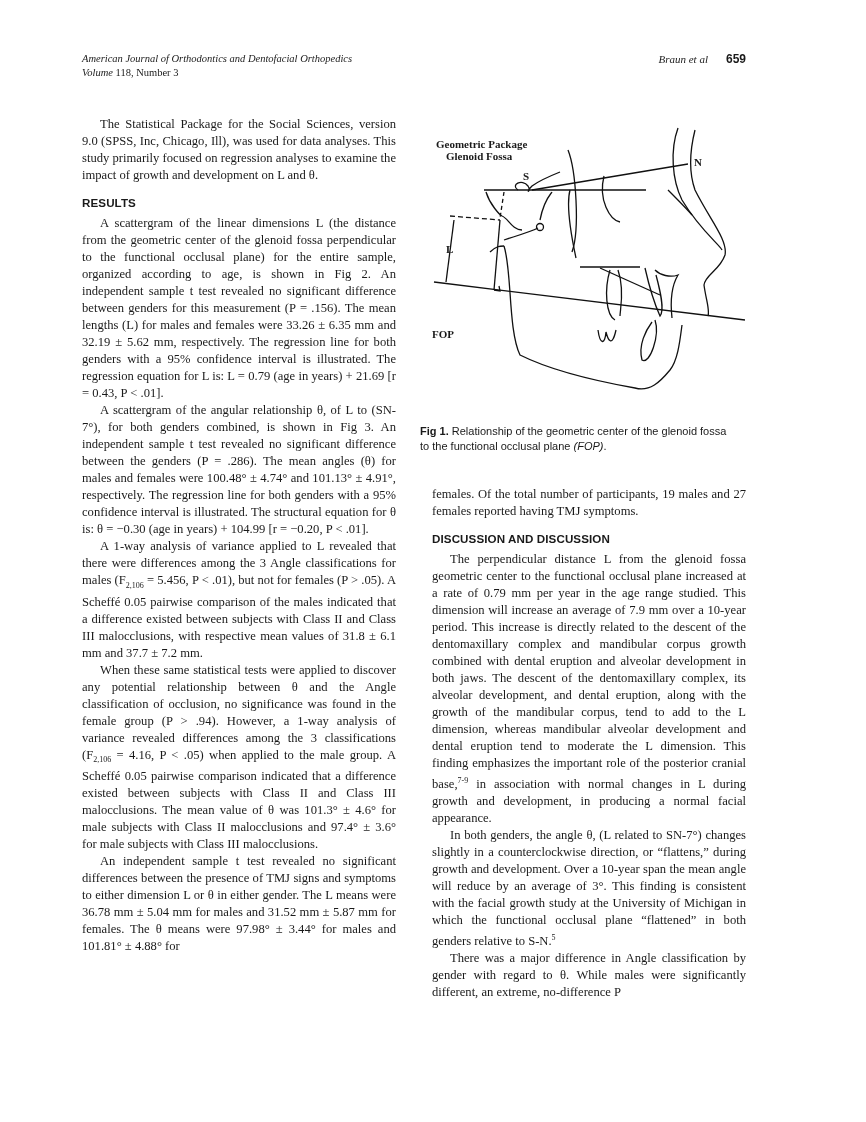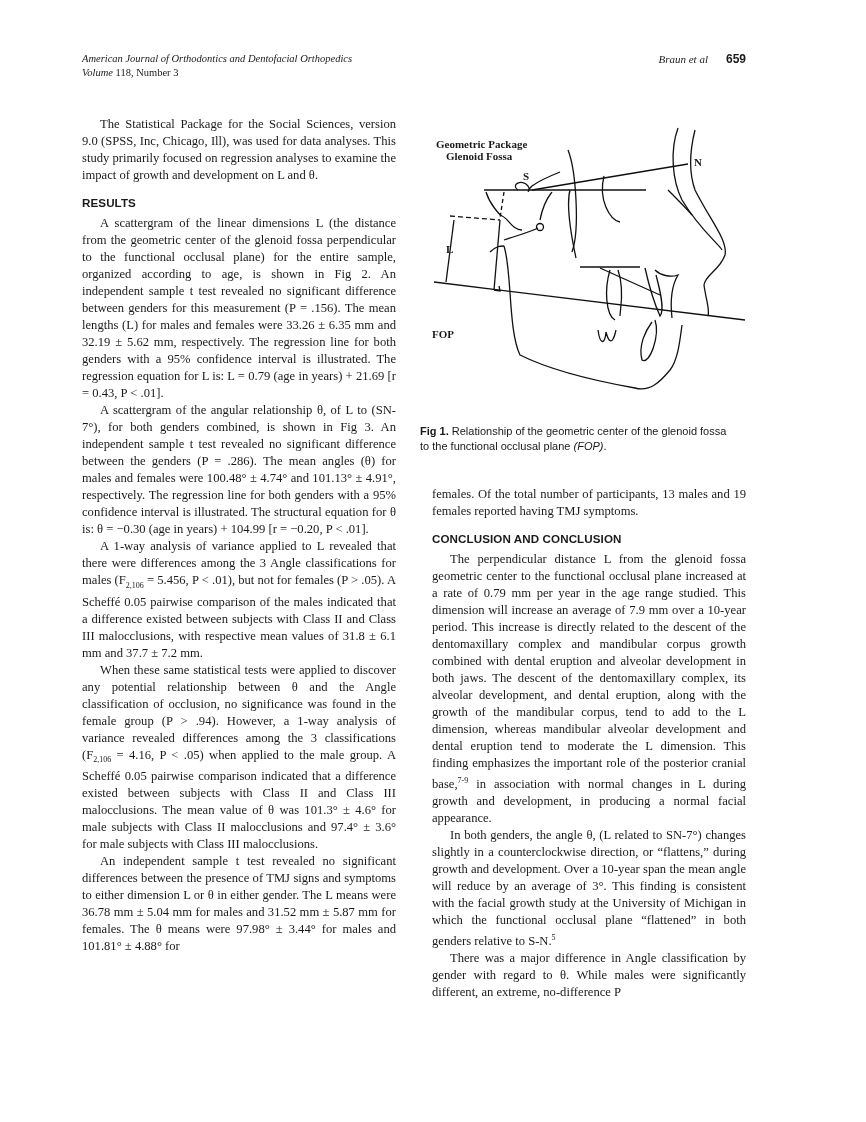--- a/index.html
+++ b/index.html
@@ -87,18 +87,18 @@
   <div style="position:absolute;left:274px;top:36px;font-weight:bold;font-size:11px;">N</div>
   <div style="position:absolute;left:26px;top:123px;font-weight:bold;font-size:11px;">L</div>
   <div style="position:absolute;left:12px;top:208px;font-weight:bold;font-size:11px;">FOP</div>
 </div>
 
 <div class="caption">
   <b>Fig 1.</b><span> Relationship of the geometric center of the glenoid fossa to the functional occlusal plane </span><i>(FOP)</i><span>.</span>
 </div>
 
 <div class="col col-right">
-  <p style="text-indent:0">females. Of the total number of participants, 13 males and 19 females reported having TMJ symptoms.</p>
-  <h2>CONCLUSION AND CONCLUSION</h2>
+  <p style="text-indent:0">females. Of the total number of participants, 19 males and 27 females reported having TMJ symptoms.</p>
+  <h2>DISCUSSION AND DISCUSSION</h2>
   <p><span>The perpendicular distance L from the glenoid fossa geometric center to the functional occlusal plane increased at a rate of 0.79 mm per year in the age range studied. This dimension will increase an average of 7.9 mm over a 10-year period. This increase is directly related to the descent of the dentomaxillary complex and mandibular corpus growth combined with dental eruption and alveolar development in both jaws. The descent of the dentomaxillary complex, its alveolar development, and dental eruption, along with the growth of the mandibular corpus, tend to add to the L dimension, whereas mandibular alveolar development and dental eruption tend to moderate the L dimension. This finding emphasizes the important role of the posterior cranial base,</span><sup>7-9</sup><span> in association with normal changes in L during growth and development, in producing a normal facial appearance.</span></p>
   <p><span>In both genders, the angle θ, (L related to SN-7°) changes slightly in a counterclockwise direction, or “flattens,” during growth and development. Over a 10-year span the mean angle will reduce by an average of 3°. This finding is consistent with the facial growth study at the University of Michigan in which the functional occlusal plane “flattened” in both genders relative to S-N.</span><sup>5</sup></p>
   <p>There was a major difference in Angle classification by gender with regard to θ. While males were significantly different, an extreme, no-difference P</p>
 </div>
 
 </body></html>

